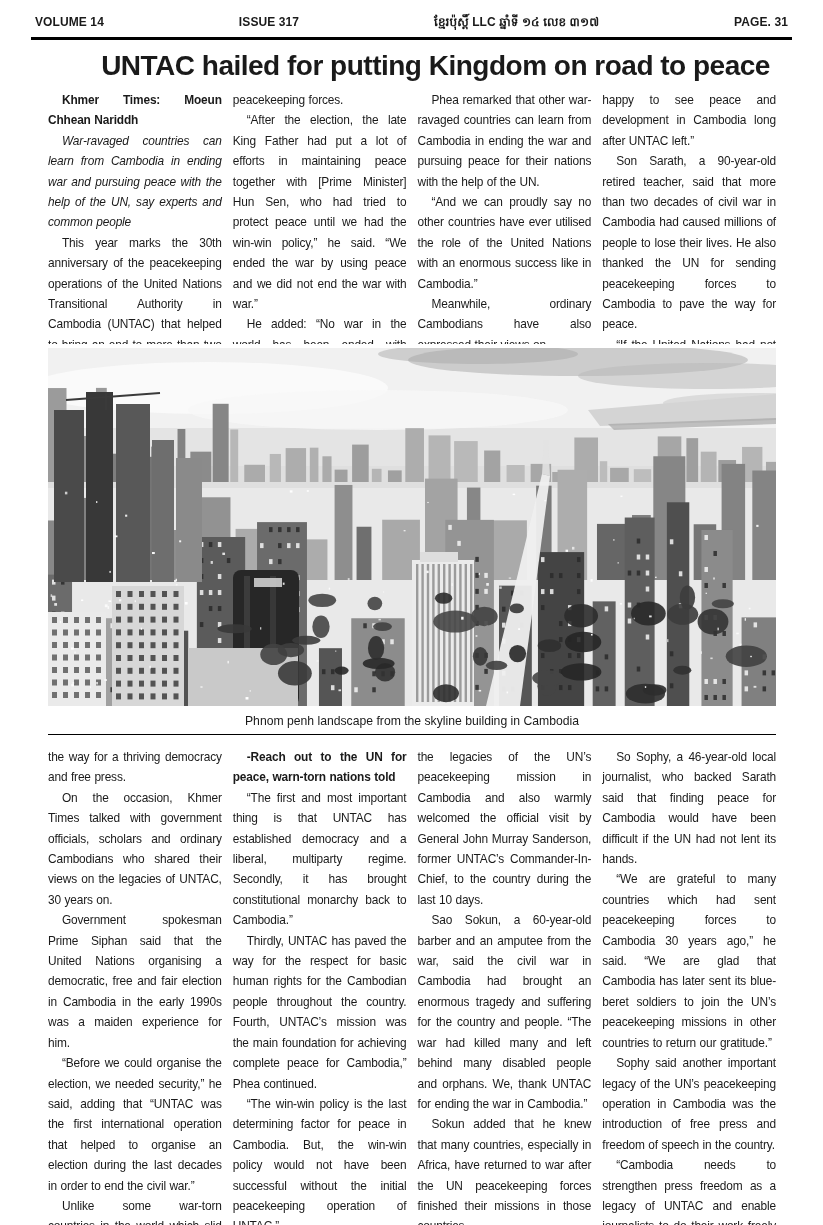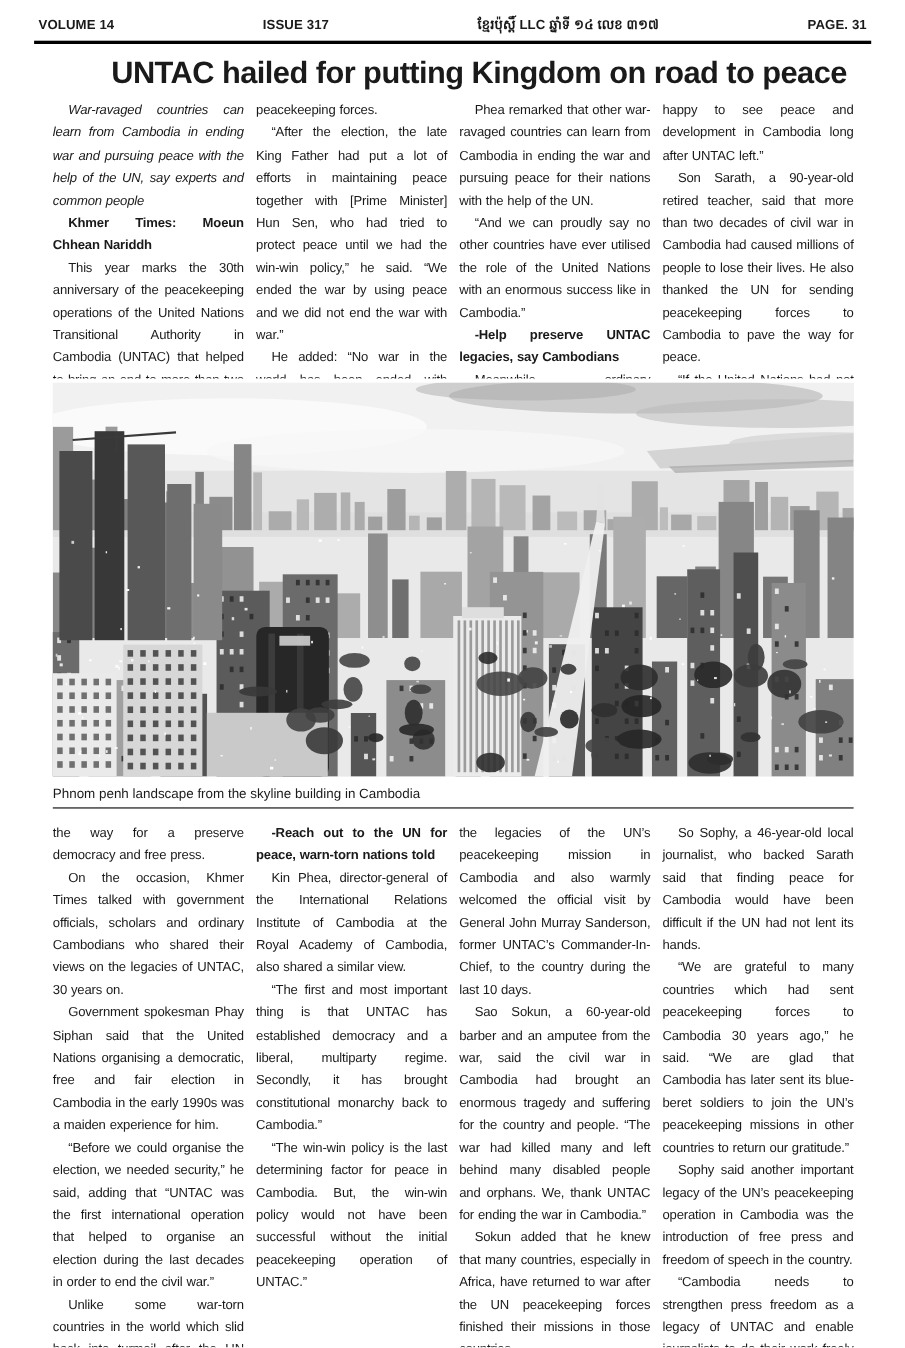--- a/index.html
+++ b/index.html
@@ -37,21 +37,21 @@
     font-size:11.9px;line-height:20.4px;letter-spacing:-0.15px;
     word-spacing:0.4px;
   }
   .para.cont{text-indent:0;}
   .para.bold{font-weight:bold;}
   .para.italic{font-style:italic;}
   
   .photo-wrap{padding:4px 47px 0 48px;}
   .photo-wrap svg{display:block;background:#e9e9e9;}
   .caption{
-    font-size:12.2px;line-height:16px;
+    text-align:center;font-size:12.2px;line-height:16px;
     padding:7px 0 5px 0;margin:0 47px 0 48px;
     border-bottom:1.5px solid #000;
   }
 </style>
 </head>
 <body>
 
 <div id="page">
 
   <div class="masthead">
@@ -61,33 +61,32 @@
       <span>ខ្មែរប៉ុស្តិ៍ LLC ឆ្នាំទី ១៤ លេខ ៣១៧</span>
       <span>PAGE. 31</span>
     </div>
     <div class="masthead-rule"></div>
   </div>
 
   <div class="headline">UNTAC hailed for putting Kingdom on road to peace</div>
 
   <div class="cols cols-top">
     <div class="col">
+        <p class="para bold">Khmer Times: Moeun Chhean Nariddh</p>
         <p class="para italic">War-ravaged countries can learn from Cambodia in ending war and pursuing peace with the help of the UN, say experts and common people</p>
-        <p class="para bold">Khmer Times: Moeun Chhean Nariddh</p>
         <p class="para normal">This year marks the 30th anniversary of the peacekeeping operations of the United Nations Transitional Authority in Cambodia (UNTAC) that helped to bring an end to more than two decades of civil war in Cambodia that paved</p>
       </div>
     <div class="col">
         <p class="para cont">peacekeeping forces.</p>
         <p class="para normal">“After the election, the late King Father had put a lot of efforts in maintaining peace together with [Prime Minister] Hun Sen, who had tried to protect peace until we had the win-win policy,” he said. “We ended the war by using peace and we did not end the war with war.”</p>
         <p class="para normal">He added: “No war in the world has been ended with another war. We could only end a war by a peaceful solution, negotiations and a compromise for peace.”</p>
       </div>
     <div class="col">
         <p class="para normal">Phea remarked that other war-ravaged countries can learn from Cambodia in ending the war and pursuing peace for their nations with the help of the UN.</p>
         <p class="para normal">“And we can proudly say no other countries have ever utilised the role of the United Nations with an enormous success like in Cambodia.”</p>
-        <p class="para bold">-Help preserve UNTAC legacies, say Cambodians</p>
         <p class="para normal">Meanwhile, ordinary Cambodians have also expressed their views on</p>
       </div>
     <div class="col">
         <p class="para cont">happy to see peace and development in Cambodia long after UNTAC left.”</p>
         <p class="para normal">Son Sarath, a 90-year-old retired teacher, said that more than two decades of civil war in Cambodia had caused millions of people to lose their lives. He also thanked the UN for sending peacekeeping forces to Cambodia to pave the way for peace.</p>
         <p class="para normal">“If the United Nations had not intervened, it would have been difficult to end the war in Cambodia,”</p>
       </div>
   </div>
 
   <div class="photo-wrap">
@@ -644,30 +643,30 @@
           <rect x="212.06713686327782" y="279.2033286761508" width="1.2176842690527832" height="2.384579241920532" fill="#ffffff" opacity="0.7652157962858751"></rect>
           <rect x="430.7143509009455" y="224.81828288399532" width="1.1829168797391079" height="2.2659543162518903" fill="#ffffff" opacity="0.7912240267457553"></rect>
         </g>
     </svg>
   </div>
 
   <div class="caption">Phnom penh landscape from the skyline building in Cambodia</div>
 
   <div class="cols cols-bottom">
     <div class="col">
-        <p class="para cont">the way for a preserve democracy and free press.</p>
+        <p class="para cont">the way for a thriving democracy and free press.</p>
         <p class="para normal">On the occasion, Khmer Times talked with government officials, scholars and ordinary Cambodians who shared their views on the legacies of UNTAC, 30 years on.</p>
-        <p class="para normal">Government spokesman Phay Siphan said that the United Nations organising a democratic, free and fair election in Cambodia in the early 1990s was a maiden experience for him.</p>
+        <p class="para normal">Government spokesman Prime Siphan said that the United Nations organising a democratic, free and fair election in Cambodia in the early 1990s was a maiden experience for him.</p>
         <p class="para normal">“Before we could organise the election, we needed security,” he said, adding that “UNTAC was the first international operation that helped to organise an election during the last decades in order to end the civil war.”</p>
         <p class="para normal">Unlike some war-torn countries in the world which slid back into turmoil after the UN had left, the UNTAC’s mission in Cambodia appeared successful and the country has continued to enjoy peace following the withdrawal of the UN</p>
       </div>
     <div class="col">
         <p class="para bold">-Reach out to the UN for peace, warn-torn nations told</p>
-        <p class="para normal">Kin Phea, director-general of the International Relations Institute of Cambodia at the Royal Academy of Cambodia, also shared a similar view.</p>
         <p class="para normal">“The first and most important thing is that UNTAC has established democracy and a liberal, multiparty regime. Secondly, it has brought constitutional monarchy back to Cambodia.”</p>
+        <p class="para normal">Thirdly, UNTAC has paved the way for the respect for basic human rights for the Cambodian people throughout the country. Fourth, UNTAC’s mission was the main foundation for achieving complete peace for Cambodia,” Phea continued.</p>
         <p class="para normal">“The win-win policy is the last determining factor for peace in Cambodia. But, the win-win policy would not have been successful without the initial peacekeeping operation of UNTAC.”</p>
       </div>
     <div class="col">
         <p class="para cont">the legacies of the UN’s peacekeeping mission in Cambodia and also warmly welcomed the official visit by General John Murray Sanderson, former UNTAC’s Commander-In-Chief, to the country during the last 10 days.</p>
         <p class="para normal">Sao Sokun, a 60-year-old barber and an amputee from the war, said the civil war in Cambodia had brought an enormous tragedy and suffering for the country and people. “The war had killed many and left behind many disabled people and orphans. We, thank UNTAC for ending the war in Cambodia.”</p>
         <p class="para normal">Sokun added that he knew that many countries, especially in Africa, have returned to war after the UN peacekeeping forces finished their missions in those countries.</p>
       </div>
     <div class="col">
         <p class="para normal">So Sophy, a 46-year-old local journalist, who backed Sarath said that finding peace for Cambodia would have been difficult if the UN had not lent its hands.</p>
         <p class="para normal">“We are grateful to many countries which had sent peacekeeping forces to Cambodia 30 years ago,” he said. “We are glad that Cambodia has later sent its blue-beret soldiers to join the UN’s peacekeeping missions in other countries to return our gratitude.”</p>

